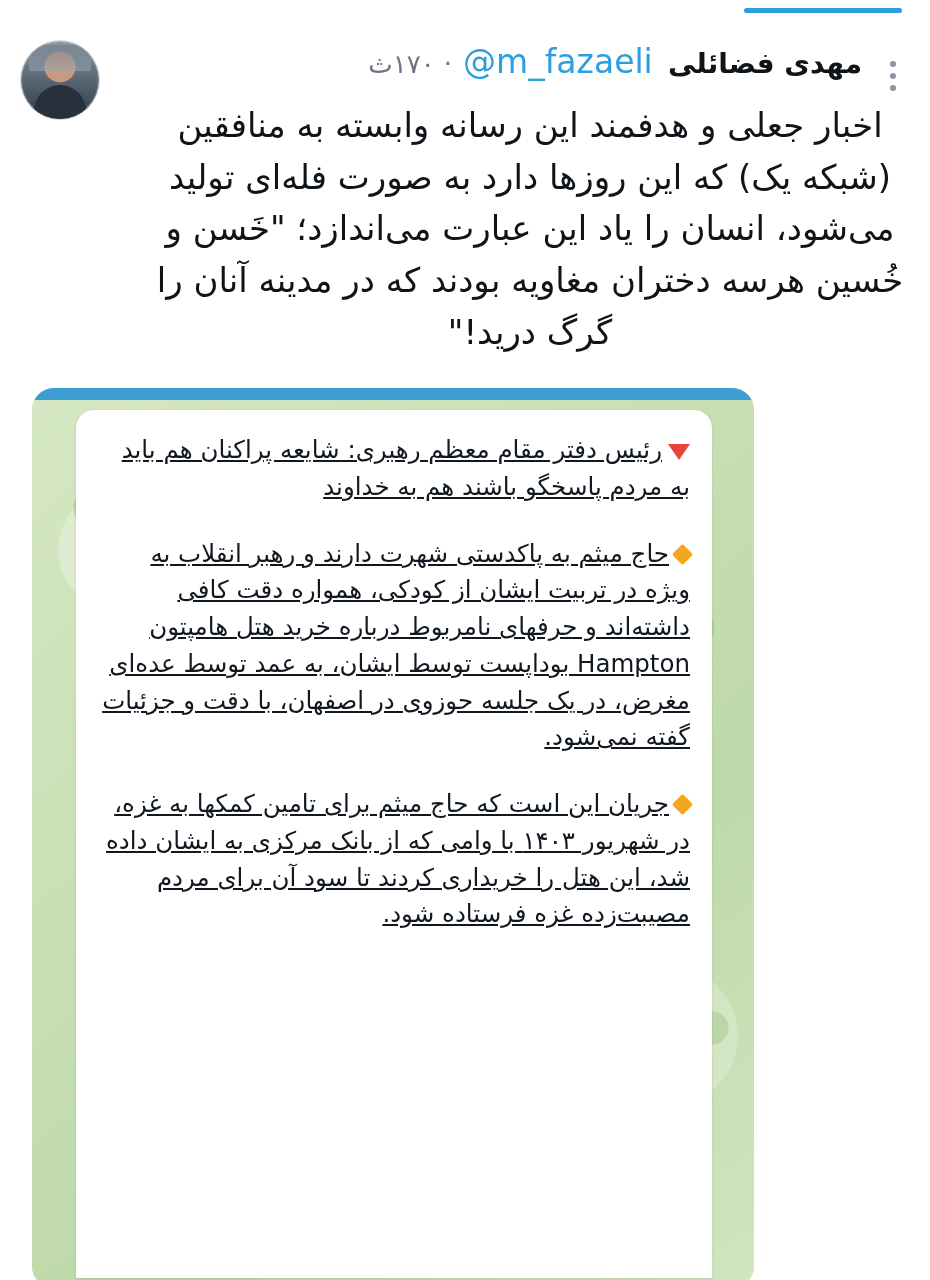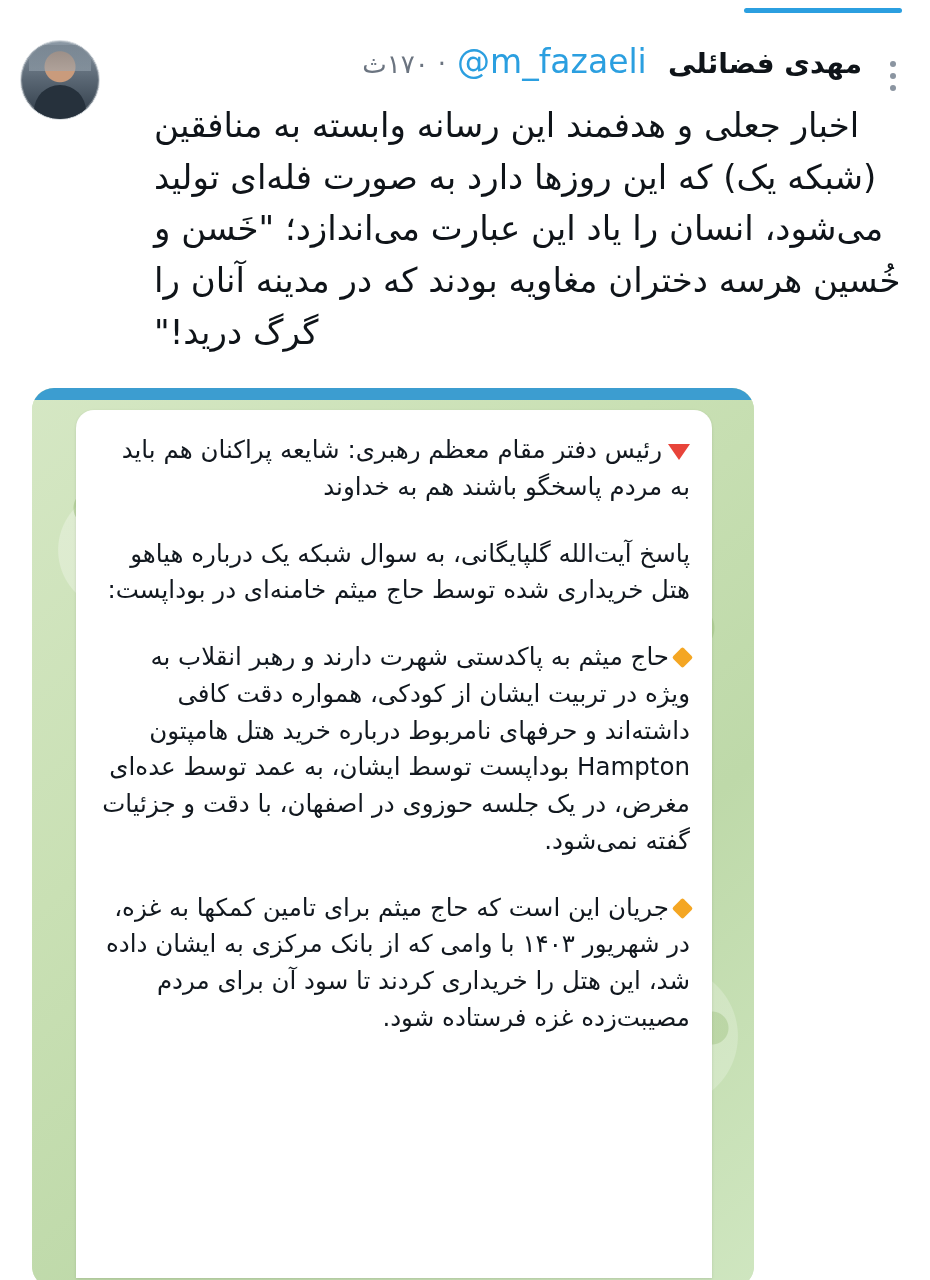--- a/index.html
+++ b/index.html
@@ -100,21 +100,21 @@
   .author-name {
     font-size: 28px;
     font-weight: bold;
     color: #0f1419;
     letter-spacing: 0;
   }
   .handle {
     font-size: 33px;
     color: #2b9fe0;
     font-weight: normal;
-    margin-right: 16px;
+    margin-right: 10px;
     direction: ltr;
     display: inline-block;
   }
   .timestamp {
     font-size: 26px;
     color: #6b7480;
     margin-right: 4px;
     display: inline-block;
   }
   .dot-sep {
@@ -141,21 +141,21 @@
     border-radius: 50%;
     background: #8b95a1;
   }
 
   
   .post-body {
     position: absolute;
     top: 100px;
     right: 24px;
     width: 752px;
-    text-align: left;
+    text-align: center;
     font-size: 34px;
     line-height: 1.52;
     color: #0f1419;
     direction: rtl;
   }
 
   
   .card {
     position: absolute;
     top: 388px;
@@ -208,20 +208,21 @@
   .bubble-inner {
     padding: 22px 22px 0 22px;
     direction: rtl;
     text-align: right;
     color: #12181f;
     font-size: 24.5px;
     line-height: 1.5;
   }
   .para {
     margin: 0 0 30px 0;
+    text-decoration: underline;
   }
   .bullet-red, .bullet-orange {
     display: inline-block;
     width: 0;
     height: 0;
     margin-left: 6px;
     vertical-align: -2px;
   }
   .bullet-red {
     border-left: 11px solid transparent;
@@ -278,23 +279,20 @@
 
   <div class="card">
     <div class="card-bg"></div>
     <div class="card-top-strip"></div>
     <div class="bubble">
       <div class="bubble-inner">
         <p class="para">
           <span class="bullet-red"></span><span>رئیس دفتر مقام معظم رهبری: شایعه پراکنان هم باید به مردم پاسخگو باشند هم به خداوند</span>
         </p>
         <p class="para">
-          <span>پاسخ آیت‌الله گلپایگانی، به سوال شبکه یک درباره هیاهو هتل خریداری شده توسط حاج میثم خامنه‌ای در بوداپست:</span>
-        </p>
-        <p class="para">
           <span class="bullet-orange"></span><span>حاج میثم به پاکدستی شهرت دارند و رهبر انقلاب به ویژه در تربیت ایشان از کودکی، همواره دقت کافی داشته‌اند و حرفهای نامربوط درباره خرید هتل هامپتون Hampton بوداپست توسط ایشان، به عمد توسط عده‌ای مغرض، در یک جلسه حوزوی در اصفهان، با دقت و جزئیات گفته نمی‌شود.</span>
         </p>
         <p class="para">
           <span class="bullet-orange"></span><span>جریان این است که حاج میثم برای تامین کمکها به غزه، در شهریور ۱۴۰۳ با وامی که از بانک مرکزی به ایشان داده شد، این هتل را خریداری کردند تا سود آن برای مردم مصیبت‌زده غزه فرستاده شود.</span>
         </p>
       </div>
       <div class="cut-line">ـ ـ ـ ـ ـ ـ ـ ـ ـ ـ ـ ـ ـ ـ ـ ـ ـ ـ ـ ـ</div>
     </div>
   </div>
 

